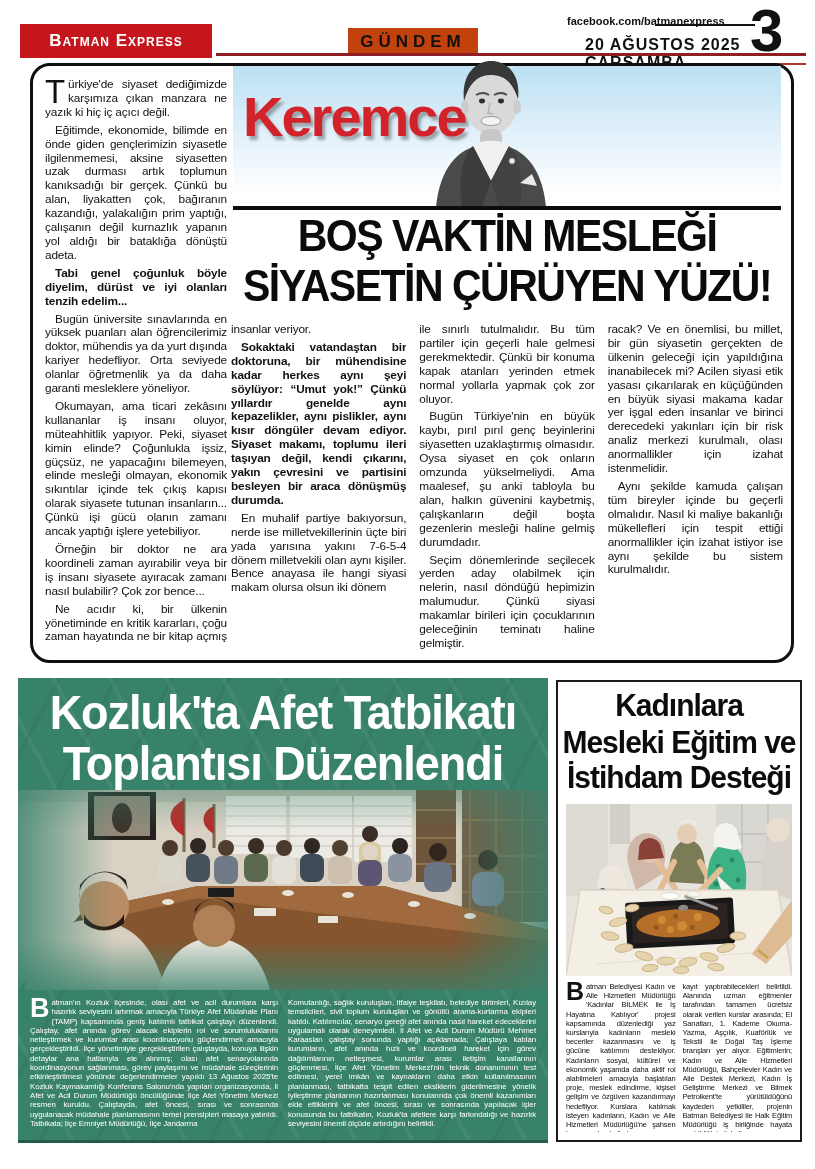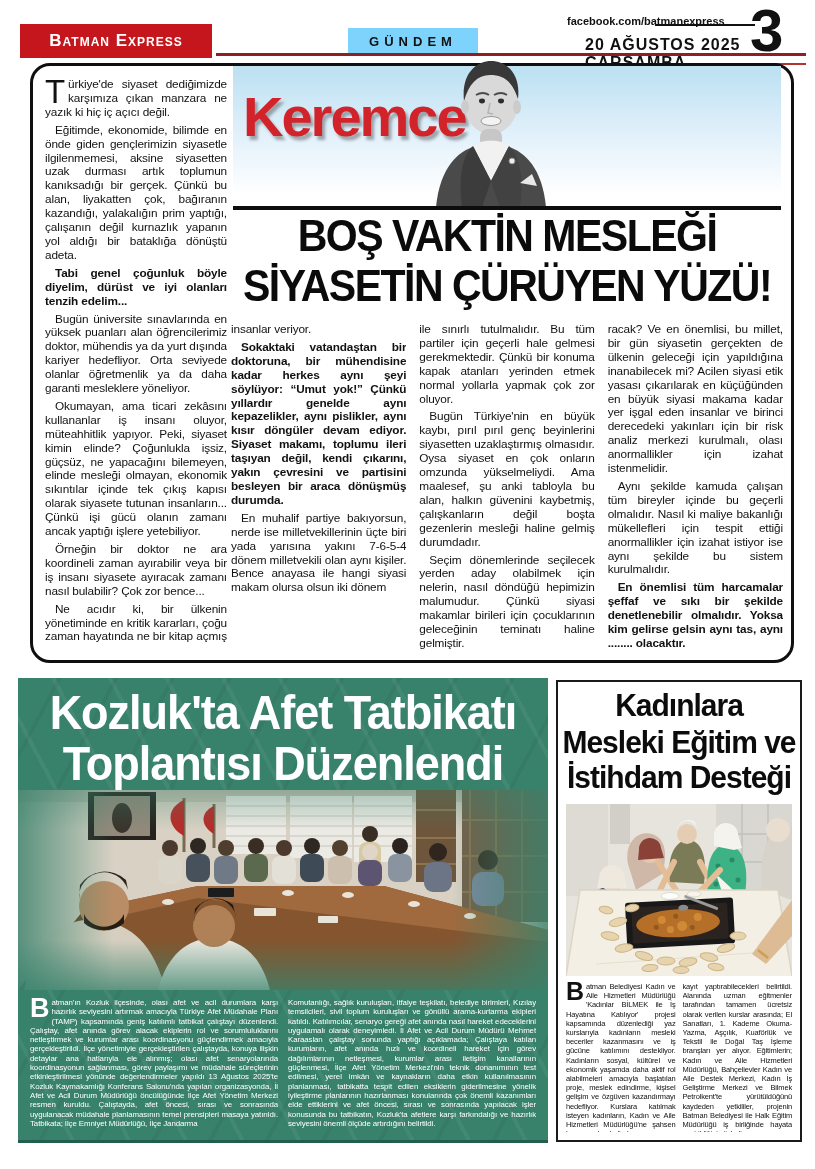--- a/index.html
+++ b/index.html
@@ -4,23 +4,23 @@
 <style>
   html,body{margin:0;padding:0;background:#ffffff;}
   .page{position:relative;width:815px;height:1169px;background:#ffffff;
         font-family:"Liberation Sans",sans-serif;color:#111;overflow:hidden;}
   .abs{position:absolute;}
 
   
   .logo{left:20px;top:24px;width:192px;height:34px;background:#c4161c;color:#fff;
         display:flex;align-items:center;justify-content:center;font-weight:bold;
         font-size:17px;font-variant:small-caps;letter-spacing:1px;}
-  .section-box{left:348px;top:28px;width:130px;height:27px;background:#7dd3fc;
+  .section-box{left:348px;top:28px;width:130px;height:27px;background:#c2410c;
         display:flex;align-items:center;justify-content:center;font-weight:bold;
-        font-size:13px;letter-spacing:5px;}
+        font-size:17px;letter-spacing:5px;}
   .fb{left:523px;top:15px;font-size:11px;font-weight:bold;margin-left:44px;}
   .fb-rule{left:655px;top:24px;width:100px;border-top:2px solid #111;}
   .date{left:585px;top:36px;font-size:16px;font-weight:bold;letter-spacing:1px;}
   .pagenum{left:750px;top:-4px;font-size:60px;font-weight:900;}
   .red-rule{left:216px;top:53px;width:590px;height:7px;
         border-top:3px solid #8e1f24;border-bottom:2px solid #b03430;}
 
   
   .kbox{left:30px;top:63px;width:758px;height:594px;border:3px solid #0f0f0f;
         border-radius:20px;}
@@ -132,21 +132,20 @@
       </div>
       <div class="kcol">
         <p class="para nofirst">ile sınırlı tutulmalıdır. Bu tüm partiler için geçerli hale gelmesi gerekmektedir. Çünkü bir konuma kapak atanları yerinden etmek normal yollarla yapmak çok zor oluyor.</p>
         <p class="para">Bugün Türkiye'nin en büyük kaybı, pırıl pırıl genç beyinlerini siyasetten uzaklaştırmış olmasıdır. Oysa siyaset en çok onların omzunda yükselmeliydi. Ama maalesef, şu anki tabloyla bu alan, halkın güvenini kaybetmiş, çalışkanların değil boşta gezenlerin mesleği haline gelmiş durumdadır.</p>
         <p class="para">Seçim dönemlerinde seçilecek yerden aday olabilmek için nelerin, nasıl döndüğü hepimizin malumudur. Çünkü siyasi makamlar birileri için çocuklarının geleceğinin teminatı haline gelmiştir.</p>
 
       </div>
       <div class="kcol">
         <p class="para nofirst">racak? Ve en önemlisi, bu millet, bir gün siyasetin gerçekten de ülkenin geleceği için yapıldığına inanabilecek mi? Acilen siyasi etik yasası çıkarılarak en küçüğünden en büyük siyasi makama kadar yer işgal eden insanlar ve birinci derecedeki yakınları için bir risk analiz merkezi kurulmalı, olası anormallikler için izahat istenmelidir.</p>
         <p class="para">Aynı şekilde kamuda çalışan tüm bireyler içinde bu geçerli olmalıdır. Nasıl ki maliye bakanlığı mükellefleri için tespit ettiği anormallikler için izahat istiyor ise aynı şekilde bu sistem kurulmalıdır.</p>
-        <p class="para b">En önemlisi tüm harcamalar şeffaf ve sıkı bir şekilde denetlenebilir olmalıdır. Yoksa kim gelirse gelsin aynı tas, aynı ........ olacaktır.</p>
       </div>
     </div>
   </div>
 
   <div class="abs gbox">
     <div class="gtitle">
       <div>Kozluk'ta Afet Tatbikatı</div>
       <div>Toplantısı Düzenlendi</div>
     </div>
 

